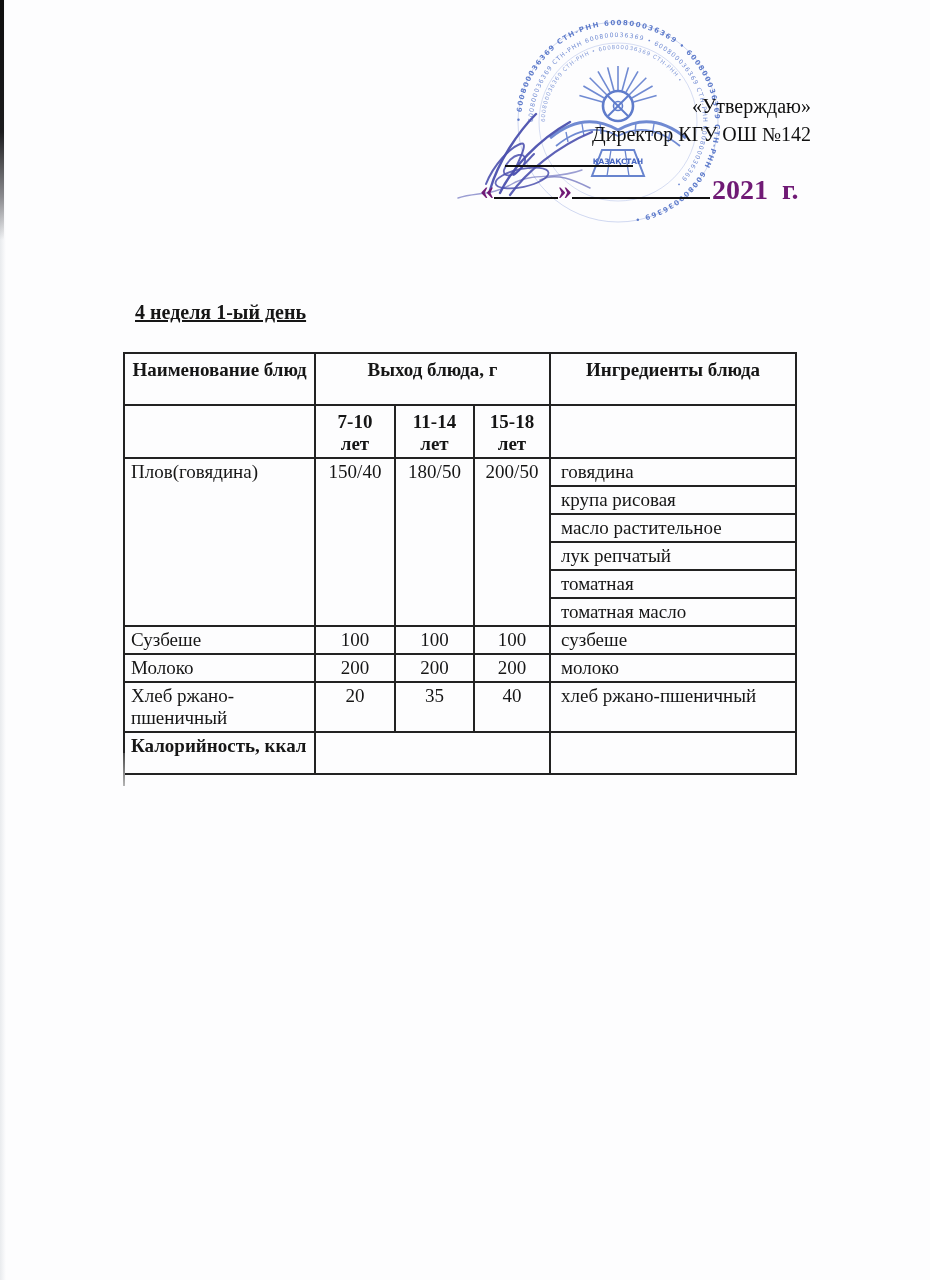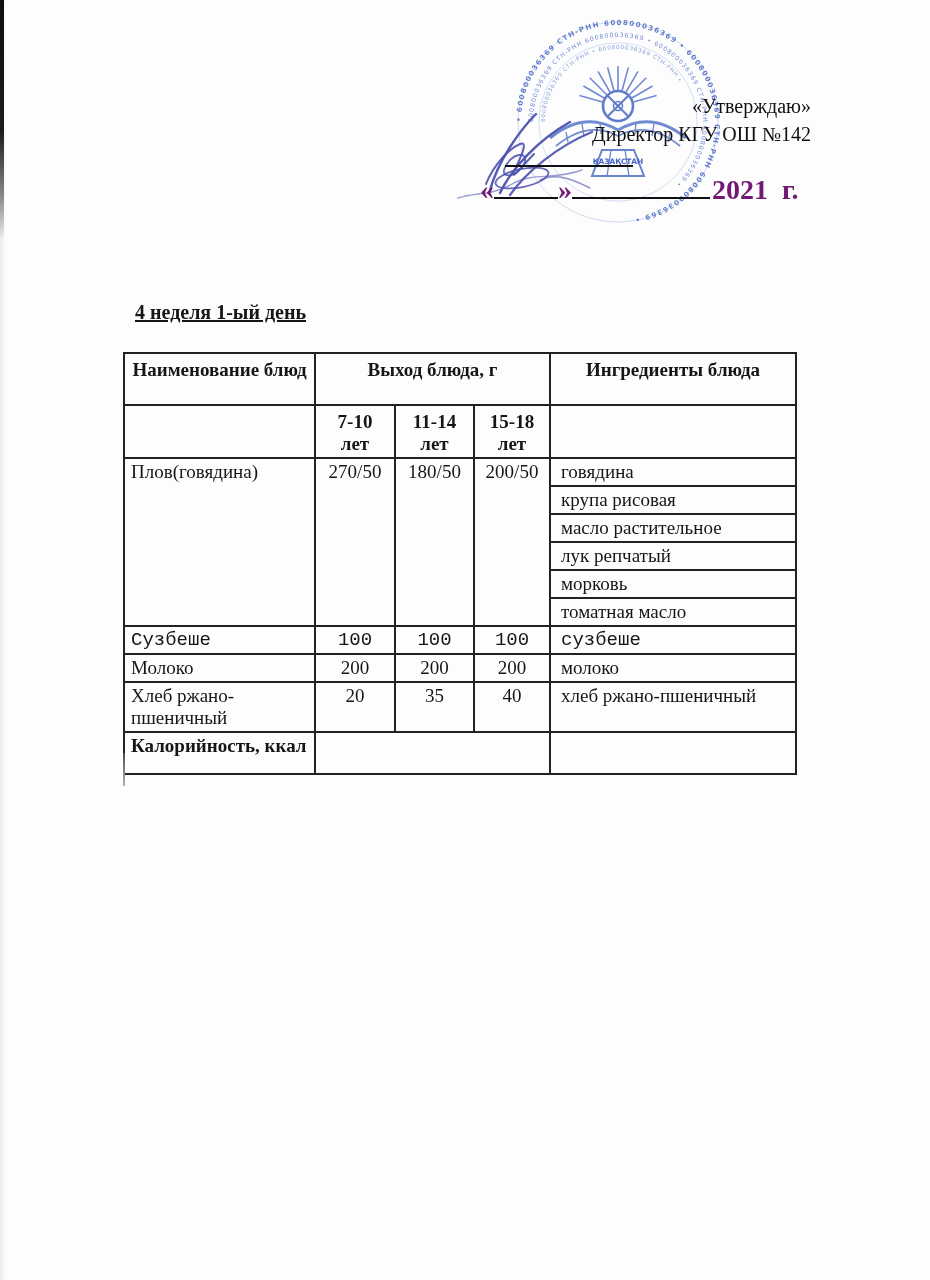--- a/index.html
+++ b/index.html
@@ -35,21 +35,21 @@
   table.menu{position:absolute;left:123px;top:352px;width:672px;
     border-collapse:collapse;table-layout:fixed;font-size:19px;}
   table.menu td,table.menu th{
     border:2px solid #222;vertical-align:top;line-height:22px;
     padding:2px 6px;overflow:hidden;font-weight:normal;text-align:left;}
   table.menu th{font-weight:bold;text-align:center;padding-top:5px;}
   table.menu .val{text-align:center;}
   table.menu .ing{padding-left:10px;}
   table.menu .bold{font-weight:bold;}
   .rh1{height:52px;margin-top:24px;} .rh2{height:48px;margin-left:40px;} .ri{height:25px;}
-  .rs{height:26px;font-family:Liberation Mono, monospace;} .rm{height:27px;} .rb{height:48px;} .rk{height:42px;}
+  .rs{height:26px;} .rm{height:27px;} .rb{height:48px;} .rk{height:42px;}
   .age span{display:block;line-height:22px;}
 
   
   .stamp{left:510px;top:14px;}
   .signature{left:440px;top:100px;}
 </style>
 </head>
 <body>
 
 <div class="abs edge-strip"></div>
@@ -160,36 +160,36 @@
       <span>лет</span>
     </th>
     <th class="age">
       <span>15-18</span>
       <span>лет</span>
     </th>
     <td></td>
   </tr>
   <tr class="ri">
     <td rowspan="6">Плов(говядина)</td>
-    <td rowspan="6" class="val">270/50</td>
+    <td rowspan="6" class="val">150/40</td>
     <td rowspan="6" class="val">180/50</td>
     <td rowspan="6" class="val">200/50</td>
     <td class="ing">говядина</td>
   </tr>
   <tr class="ri">
     <td class="ing">крупа рисовая</td>
   </tr>
   <tr class="ri">
     <td class="ing">масло растительное</td>
   </tr>
   <tr class="ri">
     <td class="ing">лук репчатый</td>
   </tr>
   <tr class="ri">
-    <td class="ing">морковь</td>
+    <td class="ing">томатная</td>
   </tr>
   <tr class="ri">
     <td class="ing">томатная масло</td>
   </tr>
   <tr class="rs">
     <td>Сузбеше</td>
     <td class="val">100</td>
     <td class="val">100</td>
     <td class="val">100</td>
     <td class="ing">сузбеше</td>

